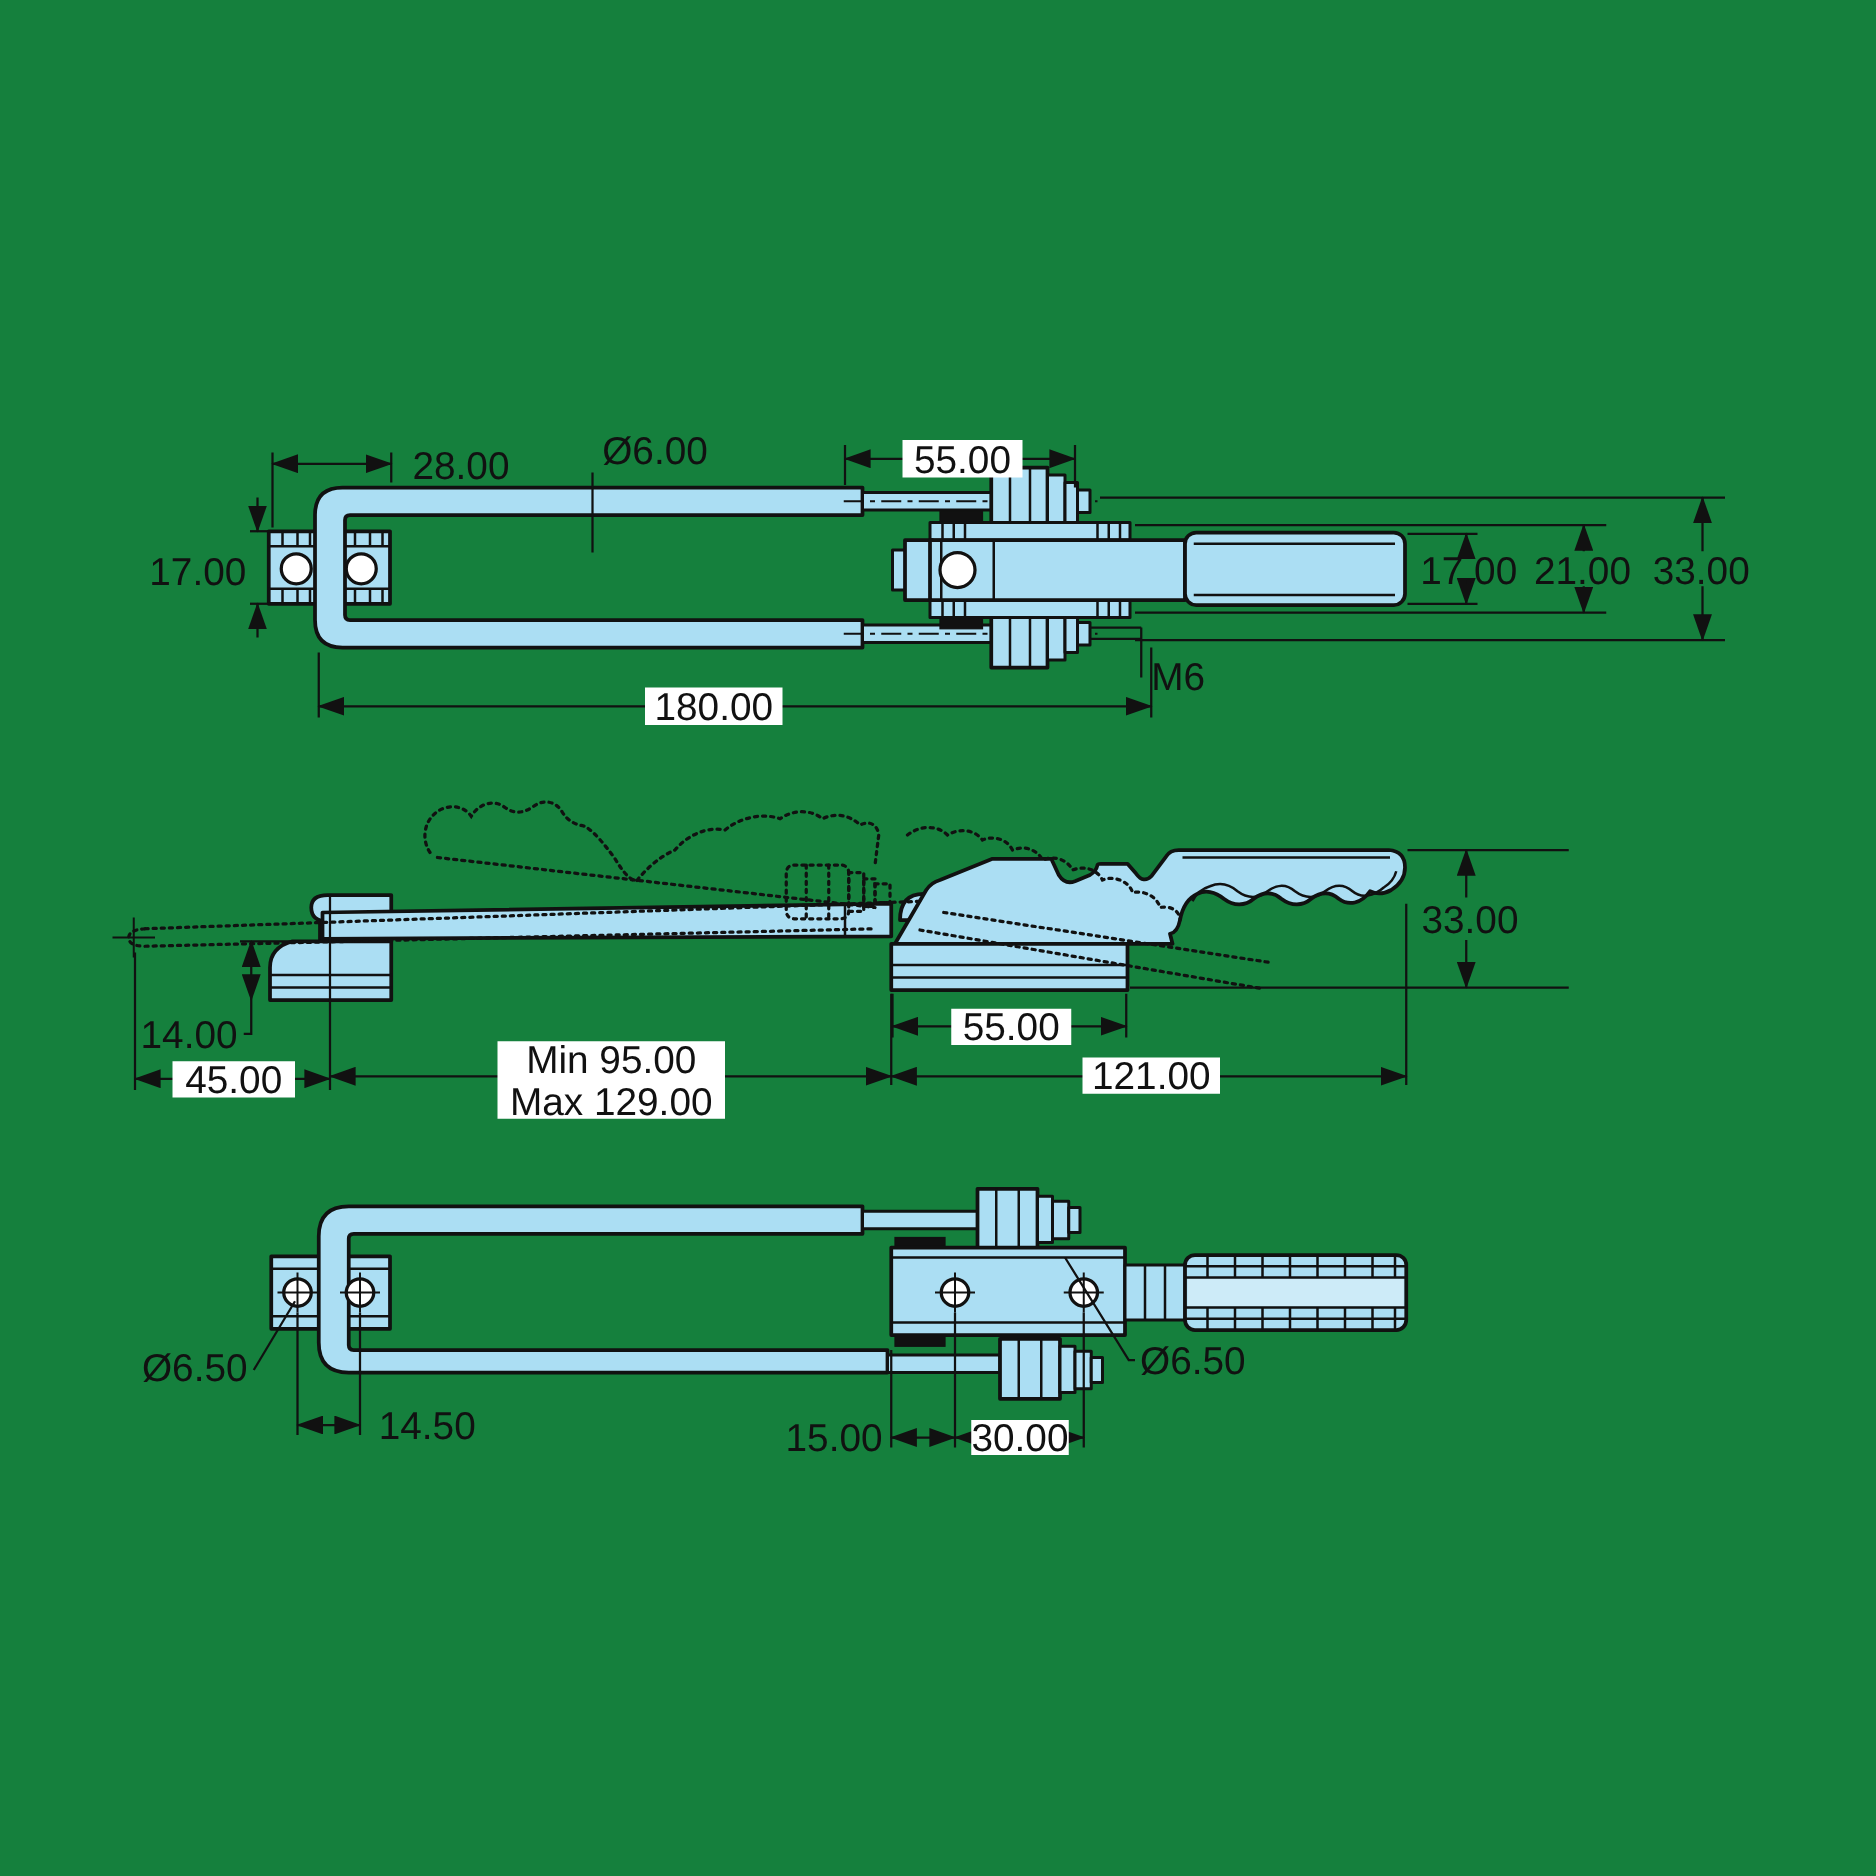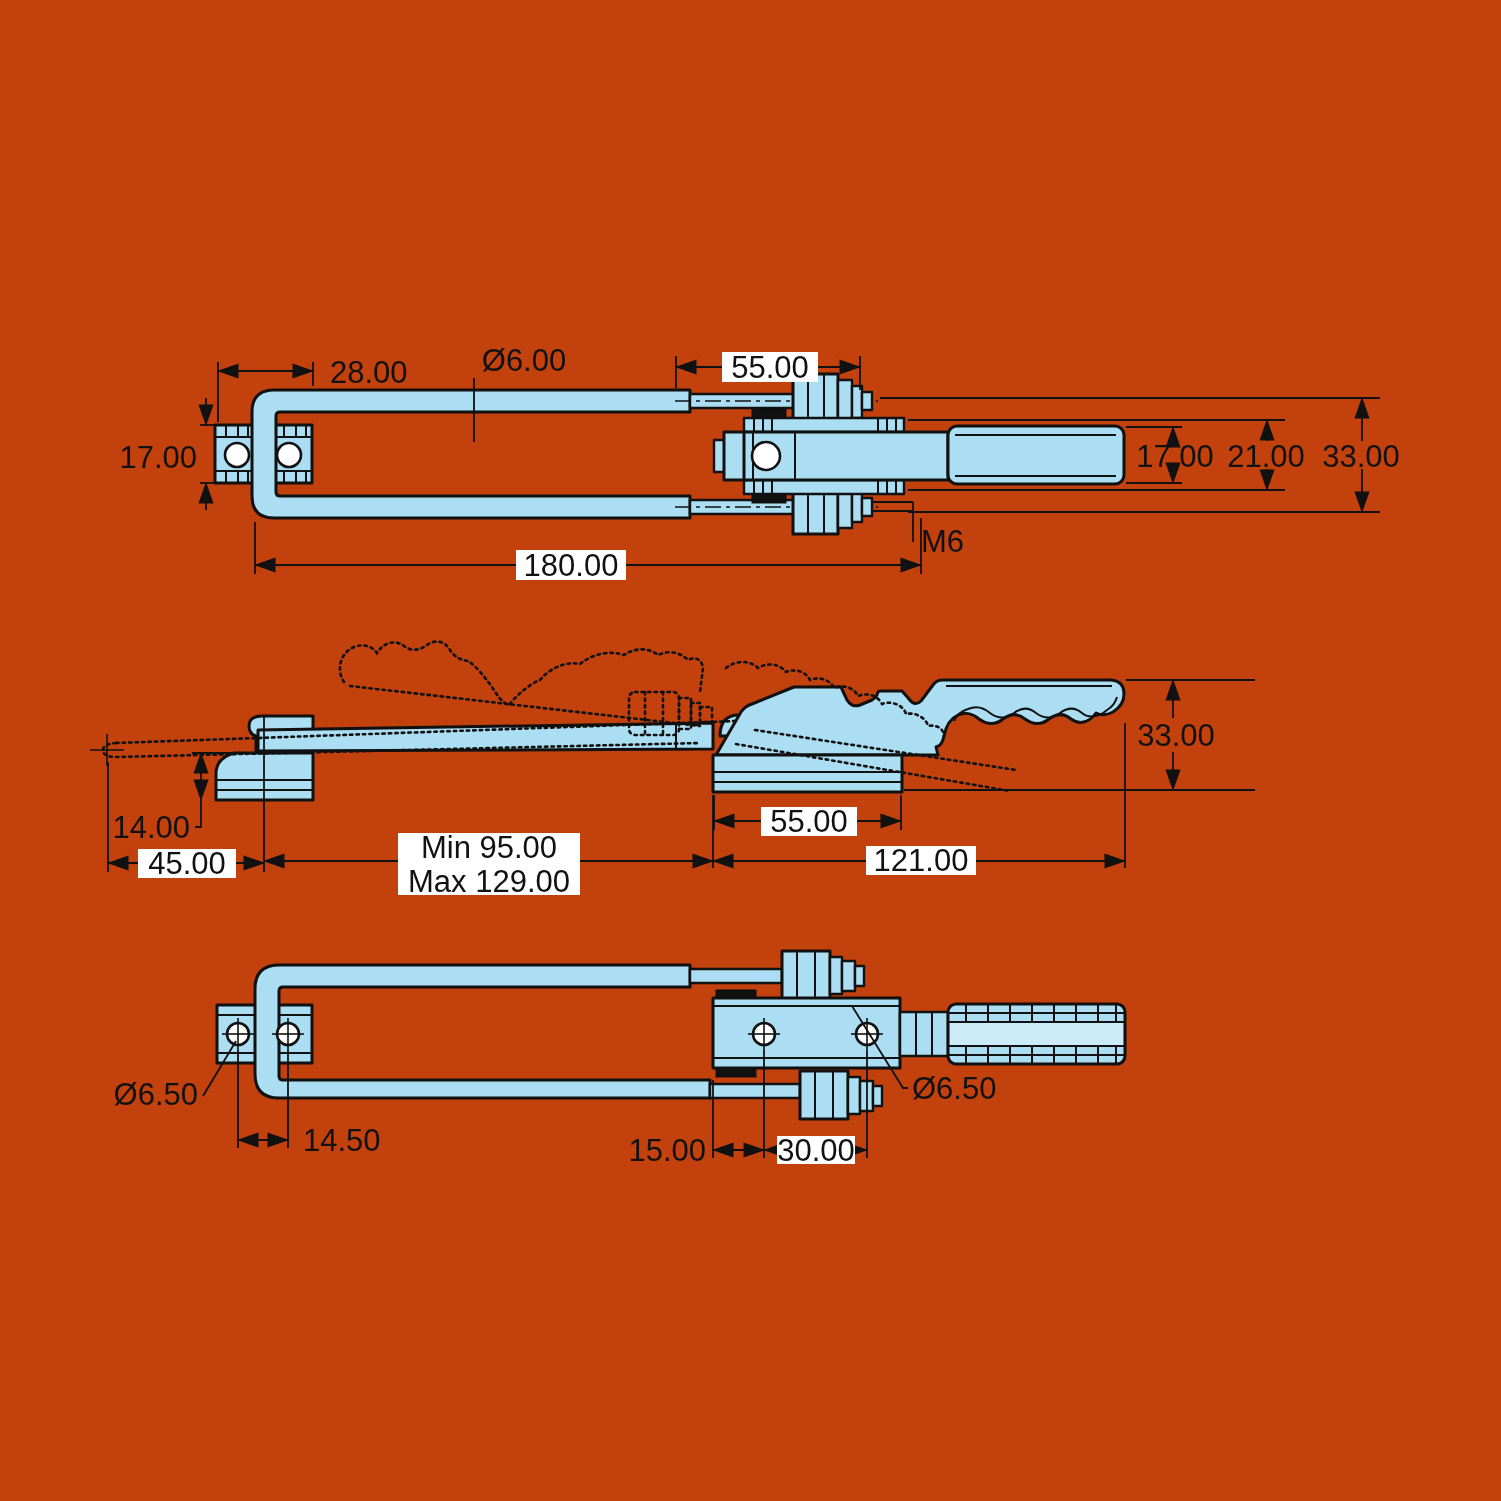--- a/index.html
+++ b/index.html
@@ -1,16 +1,16 @@
 <!DOCTYPE html>
 <html><head>
 <meta charset="utf-8">
 <style>
   html,body { margin:0; padding:0; background:#ffffff; }
-  .stage { width:1501px; height:1501px; position:relative; background:#c2410c; }
+  .stage { width:1501px; height:1501px; position:relative; background:#15803d; }
   svg { display:block; }
   .part   { fill:#ABDEF3; stroke:#111; stroke-width:3; stroke-linejoin:round; }
   .part2  { fill:#ABDEF3; stroke:#111; stroke-width:2.4; stroke-linejoin:round; }
   .lightband { fill:#CDEBF8; stroke:none; }
   .hole   { fill:#ffffff; stroke:#111; stroke-width:2.6; }
   .detail { fill:none; stroke:#111; stroke-width:2; }
   .thin   { fill:none; stroke:#111; stroke-width:1.6; }
   .blackfill { fill:#111; stroke:#111; stroke-width:1; }
   .dim    { fill:none; stroke:#111; stroke-width:1.8; }
   .cl     { fill:none; stroke:#111; stroke-width:1.6; stroke-dasharray:16 5 4 5; }

